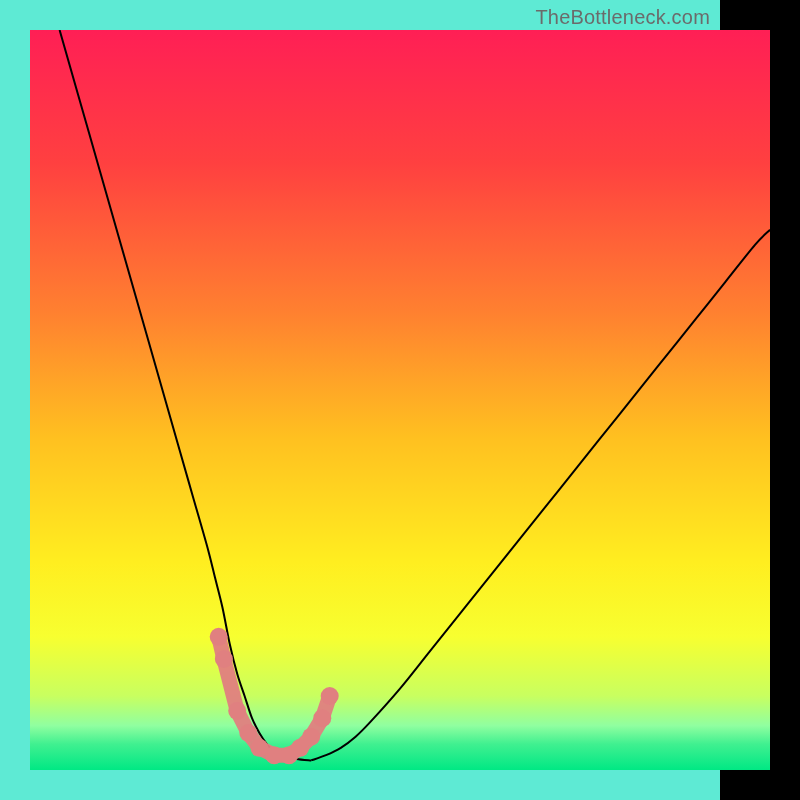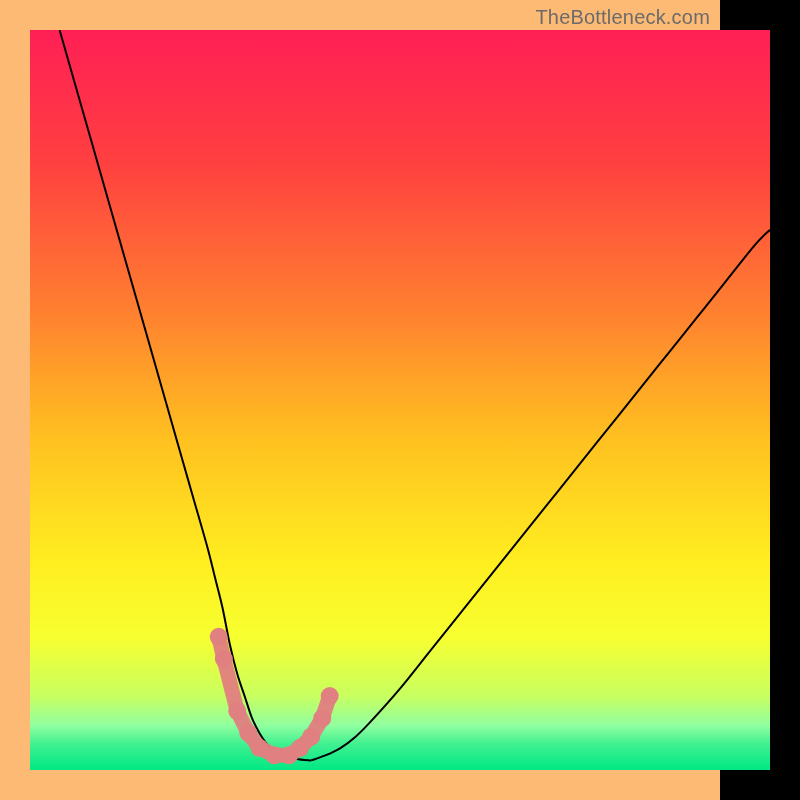--- a/index.html
+++ b/index.html
@@ -10,21 +10,21 @@
     background: #000;
     overflow: hidden;
     font-family: Arial, Helvetica, sans-serif;
   }
   .frame {
     position: absolute;
     left: 0;
     top: 0;
     width: 720px;
     height: 800px;
-    background: #fdba74;
+    background: #5eead4;
     text-align: center;
   }
   .plot {
     position: absolute;
     left: 30px;
     top: 30px;
     width: 740px;
     height: 740px;
     overflow: hidden;
   }

